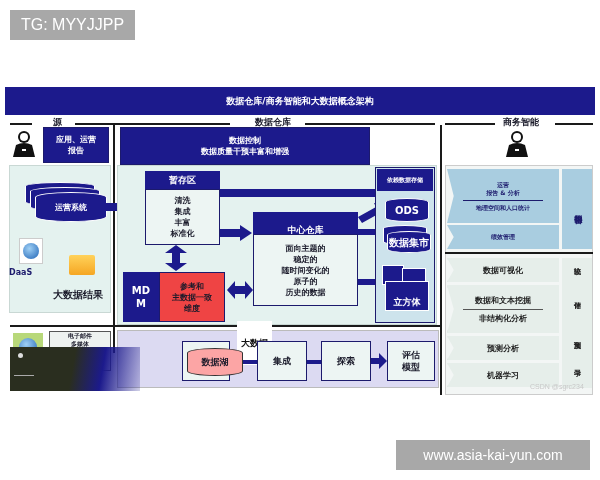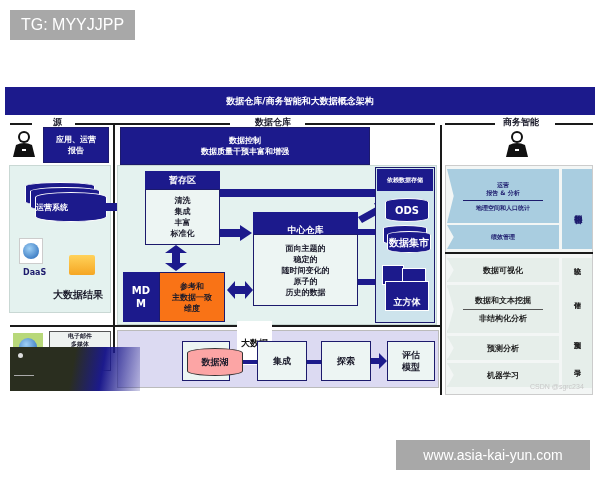--- a/index.html
+++ b/index.html
@@ -54,32 +54,32 @@
   </svg>
   <div class="abs navy box" style="left:38px;top:42px;width:66px;height:36px;">
     <span class="t8" style="white-space:pre-line;">应用、运营
 报告</span>
   </div>
 
   <div class="abs pale" style="left:4px;top:80px;width:102px;height:148px;border:1px solid #c9d8d4;"></div>
 
   <div class="abs navy cyl" style="left:20px;top:97px;width:70px;height:24px;border:1px solid #fff;"></div>
   <div class="abs navy cyl" style="left:25px;top:102px;width:70px;height:24px;border:1px solid #fff;"></div>
-  <div class="abs navy cyl" style="left:30px;top:107px;width:72px;height:30px;border:1px solid #fff;display:flex;align-items:center;">
+  <div class="abs navy cyl" style="left:30px;top:107px;width:72px;height:30px;border:1px solid #fff;display:flex;align-items:center;justify-content:center;">
     <span class="t8">运营系统</span>
   </div>
 
   <svg class="arrow" style="left:100px;top:114px;" width="34" height="16" viewBox="0 0 34 16">
     <path d="M0 4 H22 V0 L34 8 L22 16 V12 H0 Z" fill="#1c1a8c"></path>
   </svg>
 
   <div class="abs" style="left:14px;top:153px;width:24px;height:26px;background:#fff;border:1px solid #ccc;display:flex;align-items:center;justify-content:center;">
     <div style="width:16px;height:16px;border-radius:50%;background:radial-gradient(circle at 40% 35%, #9fd0f5, #1e63b5);"></div>
   </div>
-  <div class="abs t8" style="left:18px;top:182px;color:#1c1a6c;">DaaS</div>
+  <div class="abs t8" style="left:4px;top:182px;color:#1c1a6c;">DaaS</div>
 
   <div class="abs" style="left:64px;top:170px;width:26px;height:20px;background:linear-gradient(#ffd25a,#f5a623);border-radius:2px;"></div>
   <div class="abs t7 dark" style="left:48px;top:205px;">大数据结果</div>
 
   <div class="abs panel-line" style="left:5px;top:240px;width:430px;height:2px;"></div>
   <div class="abs" style="left:8px;top:248px;width:30px;height:28px;background:#b8d87a;display:flex;align-items:center;justify-content:center;">
     <div style="width:18px;height:18px;border-radius:50%;background:radial-gradient(circle at 40% 35%, #9fd0f5, #1e63b5);"></div>
   </div>
   <div class="abs" style="left:44px;top:246px;width:62px;height:40px;background:#eef2f0;border:1px solid #555;display:flex;flex-direction:column;align-items:center;">
     <span class="t6 dark">电子邮件</span>
@@ -114,21 +114,21 @@
   </svg>
 
   <svg class="arrow" style="left:160px;top:160px;" width="22" height="26" viewBox="0 0 22 26">
     <path d="M11 0 L22 8 H15 V18 H22 L11 26 L0 18 H7 V8 H0 Z" fill="#1c1a8c"></path>
   </svg>
 
   <div class="abs navy" style="left:118px;top:187px;width:36px;height:50px;display:flex;align-items:center;justify-content:center;text-align:center;">
     <span class="t10" style="white-space:pre-line;">MD
 M</span>
   </div>
-  <div class="abs box" style="left:154px;top:187px;width:66px;height:50px;background:#f97316;">
+  <div class="abs box" style="left:154px;top:187px;width:66px;height:50px;background:#ef4444;">
     <span class="t8 dark">参考和</span>
     <span class="t8 dark">主数据一致</span>
     <span class="t8 dark">维度</span>
   </div>
 
   <svg class="arrow" style="left:222px;top:196px;" width="26" height="18" viewBox="0 0 26 18">
     <path d="M0 9 L8 0 V5 H18 V0 L26 9 L18 18 V13 H8 V18 Z" fill="#1c1a8c"></path>
   </svg>
 
   <div class="abs navy" style="left:248px;top:127px;width:105px;height:36px;display:flex;align-items:center;justify-content:center;">

